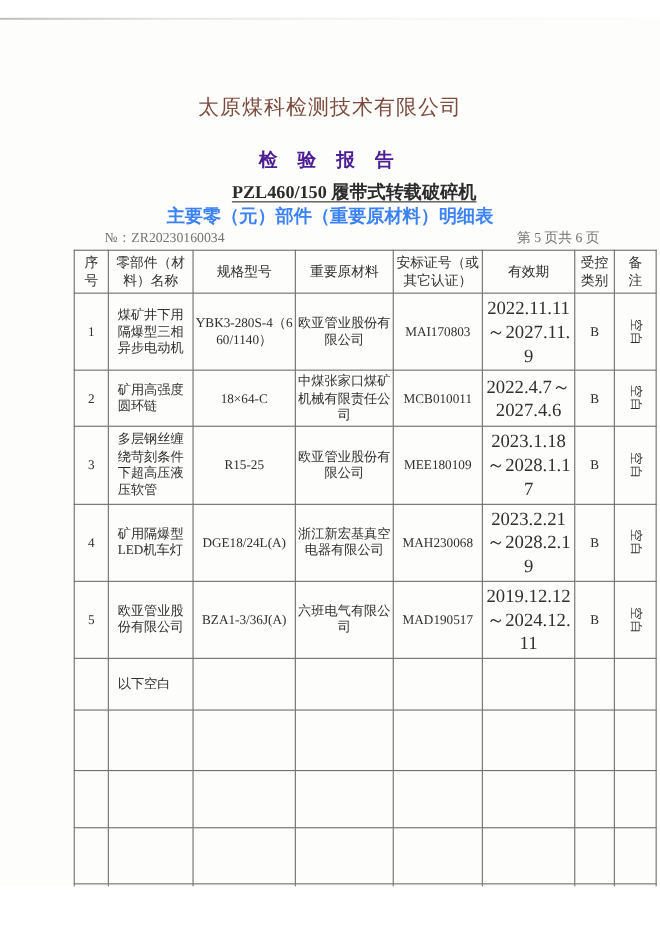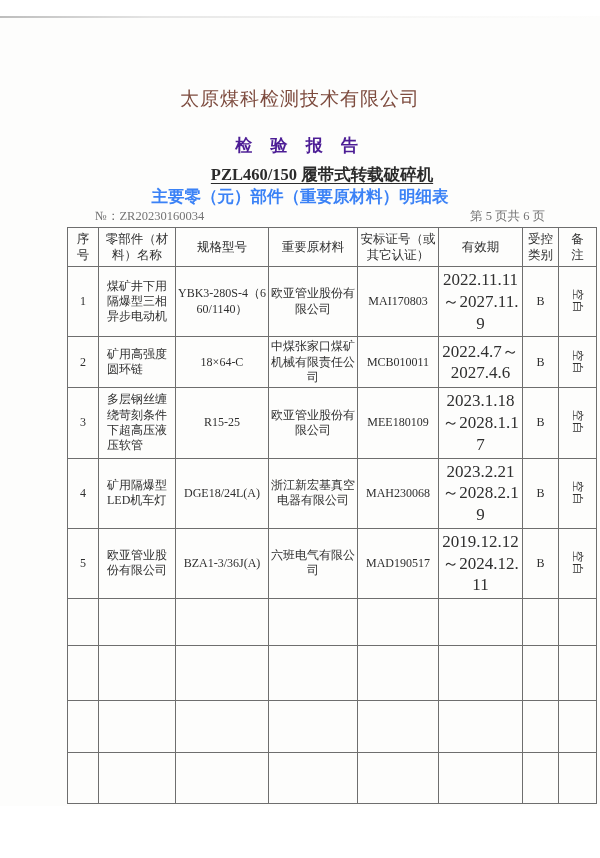--- a/index.html
+++ b/index.html
@@ -204,20 +204,30 @@
           <td><span>欧亚管业股份有限公司</span></td>
           <td><span>BZA1-3/36J(A)</span></td>
           <td><span>六班电气有限公司</span></td>
           <td><span>MAD190517</span></td>
           <td><span>2019.12.12～2024.12.11</span></td>
           <td><span>B</span></td>
           <td><span class="remark-vert">空白</span></td>
         </tr>
         <tr>
           <td><span></span></td>
+          <td><span>以下空白</span></td>
+          <td><span></span></td>
+          <td><span></span></td>
+          <td><span></span></td>
+          <td><span></span></td>
+          <td><span></span></td>
+          <td><span></span></td>
+        </tr>
+        <tr>
+          <td><span></span></td>
           <td><span></span></td>
           <td><span></span></td>
           <td><span></span></td>
           <td><span></span></td>
           <td><span></span></td>
           <td><span></span></td>
           <td><span></span></td>
         </tr>
         <tr>
           <td><span></span></td>

